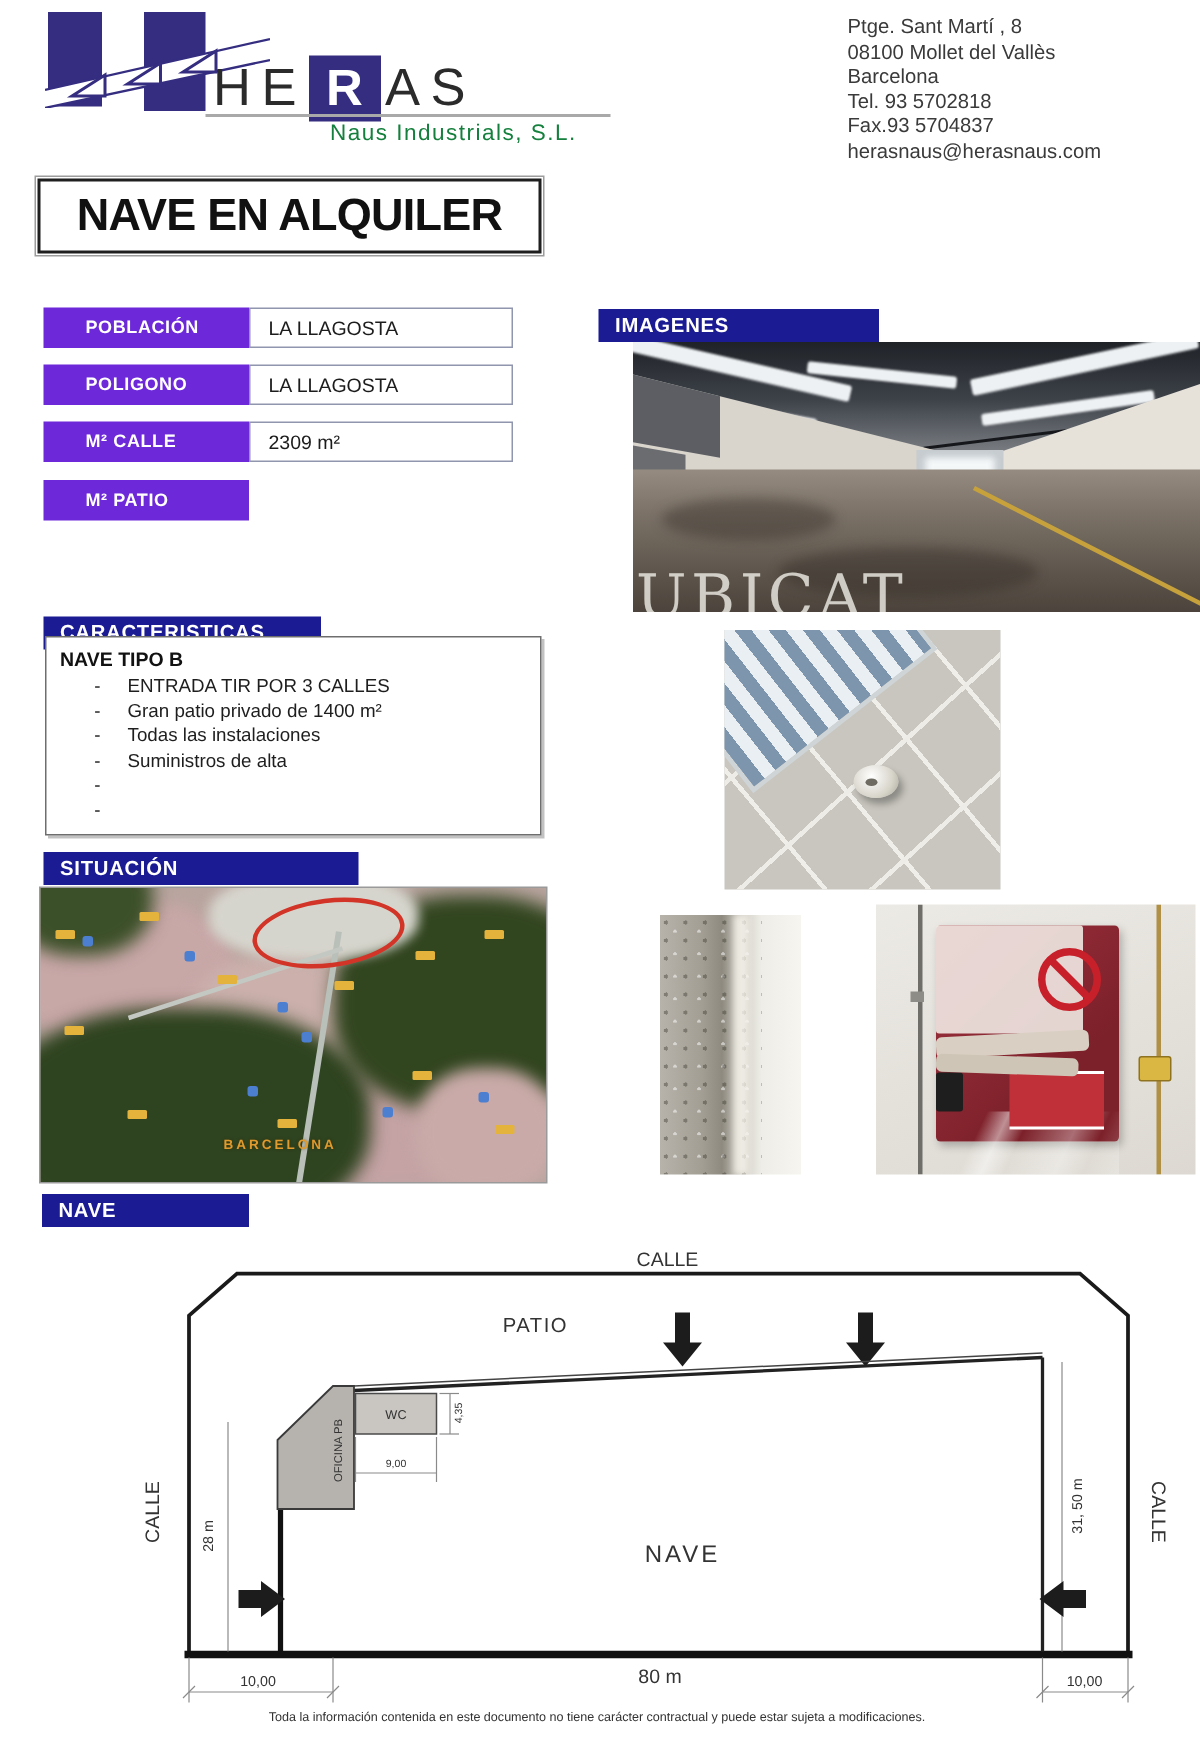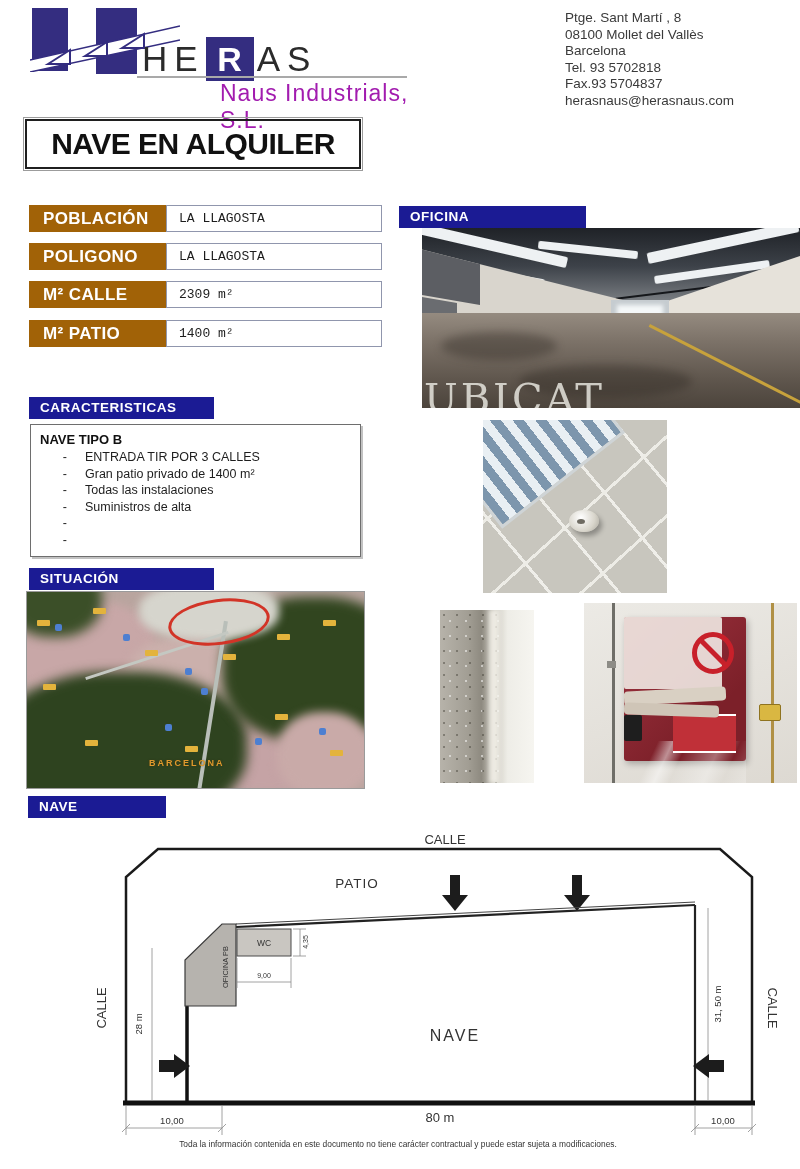--- a/index.html
+++ b/index.html
@@ -11,33 +11,33 @@
   .logo{left:30px;top:8px;width:390px;height:100px;}
   .lbar{position:absolute;background:#342d80;}
   .lbar1{left:2px;top:0;width:36px;height:63px;}
   .lbar2{left:66px;top:0;width:41px;height:66px;}
   .lband{position:absolute;left:0px;top:14px;width:150px;height:50px;}
   .logo-row{position:absolute;left:112px;top:28px;height:46px;display:flex;align-items:center;}
   .lt{font-size:35px;letter-spacing:7px;color:#2b2b2b;line-height:46px;}
   .lt-tile{display:inline-flex;align-items:center;justify-content:center;width:48px;height:44px;
            background:#342d80;color:#fff;font-size:34px;font-weight:bold;margin:0 3px 0 1px;letter-spacing:0;}
   .logo-underline{position:absolute;left:107px;top:68px;width:270px;height:2px;background:#a9a9a9;}
-  .logo-subtitle{position:absolute;left:190px;top:72px;font-size:23px;color:#a21caf;letter-spacing:1px;}
+  .logo-subtitle{position:absolute;left:190px;top:72px;font-size:15px;color:#15803d;letter-spacing:1px;}
   .contact{left:565px;top:10px;width:225px;font-size:13.5px;line-height:16.5px;color:#3a3a3a;}
 
   
   .title-box{left:25px;top:119px;width:332px;height:46px;border:2px solid #1f1f1f;outline:1px solid #9c9c9c;
              outline-offset:1px;display:flex;align-items:center;justify-content:center;}
   .title-box span{font-size:30px;font-weight:bold;color:#111;letter-spacing:-0.5px;white-space:nowrap;}
 
   
-  .dlabel{position:absolute;left:0;top:0;width:137px;height:27px;background:#a16207;color:#fff;
-          font-size:17px;font-weight:bold;line-height:27px;padding-left:14px;box-sizing:border-box;letter-spacing:0.4px;}
-  .dvalue{position:absolute;left:137px;top:0;width:216px;height:27px;background:#fff;border:1px solid #9096ad;
-          box-sizing:border-box;font-size:13px;line-height:25px;padding-left:12px;color:#1c1c1c;font-family:Liberation Mono, monospace;}
+  .dlabel{position:absolute;left:0;top:0;width:137px;height:27px;background:#6d28d9;color:#fff;
+          font-size:12px;font-weight:bold;line-height:27px;padding-left:28px;box-sizing:border-box;letter-spacing:0.4px;}
+  .dvalue{position:absolute;left:137px;top:0;width:176px;height:27px;background:#fff;border:1px solid #9096ad;
+          box-sizing:border-box;font-size:13px;line-height:25px;padding-left:12px;color:#1c1c1c;}
   .drow{position:absolute;left:29px;width:327px;height:27px;}
 
   
   .secbar{position:absolute;height:22px;background:#1b1b94;color:#fff;font-size:13.5px;font-weight:bold;
           line-height:22px;padding-left:11px;box-sizing:border-box;letter-spacing:0.5px;}
 
   
   .carac-box{left:30px;top:424px;width:331px;height:133px;border:1px solid #6e6e6e;
              box-shadow:2px 2px 0 rgba(120,120,120,0.45);box-sizing:border-box;background:#fff;}
   .carac-head{font-size:13px;font-weight:bold;color:#111;margin:7px 0 2px 9px;}
@@ -173,24 +173,23 @@
   <div class="drow" style="top:243px">
     <div class="dlabel">POLIGONO</div>
     <div class="dvalue">LA LLAGOSTA</div>
   </div>
   <div class="drow" style="top:281px">
     <div class="dlabel">M² CALLE</div>
     <div class="dvalue">2309 m²</div>
   </div>
   <div class="drow" style="top:320px">
     <div class="dlabel">M² PATIO</div>
-    <div class="dvalue">1400 m²</div>
-  </div>
-
-  <div class="secbar" style="left:29px;top:397px;width:185px">CARACTERISTICAS</div>
+  </div>
+
+  <div class="secbar" style="left:29px;top:411px;width:185px">CARACTERISTICAS</div>
   <div class="abs carac-box">
     <div class="carac-head">NAVE TIPO B</div>
     <div class="citem">
       <span class="dash">-</span>
       <span class="ctext">ENTRADA TIR POR 3 CALLES</span>
     </div>
     <div class="citem">
       <span class="dash">-</span>
       <span class="ctext">Gran patio privado de 1400 m²</span>
     </div>
@@ -203,21 +202,21 @@
       <span class="ctext">Suministros de alta</span>
     </div>
     <div class="citem">
       <span class="dash">-</span>
     </div>
     <div class="citem">
       <span class="dash">-</span>
     </div>
   </div>
 
-  <div class="secbar" style="left:29px;top:568px;width:185px">SITUACIÓN</div>
+  <div class="secbar" style="left:29px;top:568px;width:210px">SITUACIÓN</div>
   <div class="abs map">
     <div class="m-blob" style="left:-15px;top:8px;width:145px;height:100px;background:#c8a7a7;filter:blur(5px)"></div>
     <div class="m-blob" style="left:100px;top:45px;width:115px;height:85px;background:#cbb0ac;filter:blur(5px)"></div>
     <div class="m-blob" style="left:140px;top:122px;width:205px;height:78px;background:#c5a3a5;filter:blur(5px)"></div>
     <div class="m-blob" style="left:-30px;top:80px;width:250px;height:150px;background:#2e431f;filter:blur(6px)"></div>
     <div class="m-blob" style="left:195px;top:5px;width:185px;height:145px;background:#31451f;filter:blur(6px)"></div>
     <div class="m-blob" style="left:-20px;top:-30px;width:95px;height:75px;background:#3b4f28;filter:blur(6px)"></div>
     <div class="m-blob" style="left:250px;top:120px;width:95px;height:85px;background:#c9aaa8;filter:blur(5px)"></div>
     <div class="m-blob" style="left:112px;top:-10px;width:140px;height:58px;background:#d6d5cd;filter:blur(4px)"></div>
     <div style="left:183px;top:28px;width:4px;height:178px;background:#b9bfb9;transform:rotate(9deg)"></div>
@@ -239,21 +238,21 @@
     <div class="m-dot" style="left:158px;top:76px"></div>
     <div class="m-dot" style="left:174px;top:96px"></div>
     <div class="m-dot" style="left:138px;top:132px"></div>
     <div class="m-dot" style="left:228px;top:146px"></div>
     <div class="m-dot" style="left:292px;top:136px"></div>
     <div class="m-label">BARCELONA</div>
   </div>
 
   <div class="secbar" style="left:28px;top:796px;width:138px">NAVE</div>
 
-  <div class="secbar" style="left:399px;top:206px;width:187px">OFICINA</div>
+  <div class="secbar" style="left:399px;top:206px;width:187px">IMAGENES</div>
 
   <div class="abs photo photo1">
     <div class="p1-ceiling"></div>
     <div class="p1-sky" style="left:-4%;top:6%;width:42%;height:11px;transform:rotate(13deg)"></div>
     <div class="p1-sky" style="left:-2%;top:22%;width:34%;height:9px;transform:rotate(10deg)"></div>
     <div class="p1-sky" style="left:30%;top:10%;width:26%;height:8px;transform:rotate(6deg)"></div>
     <div class="p1-sky" style="left:58%;top:5%;width:40%;height:11px;transform:rotate(-12deg)"></div>
     <div class="p1-sky" style="left:60%;top:22%;width:30%;height:8px;transform:rotate(-8deg)"></div>
     <div class="p1-beam" style="left:0;top:34%;width:55%;transform:rotate(8deg)"></div>
     <div class="p1-beam" style="left:50%;top:32%;width:50%;transform:rotate(-7deg)"></div>

